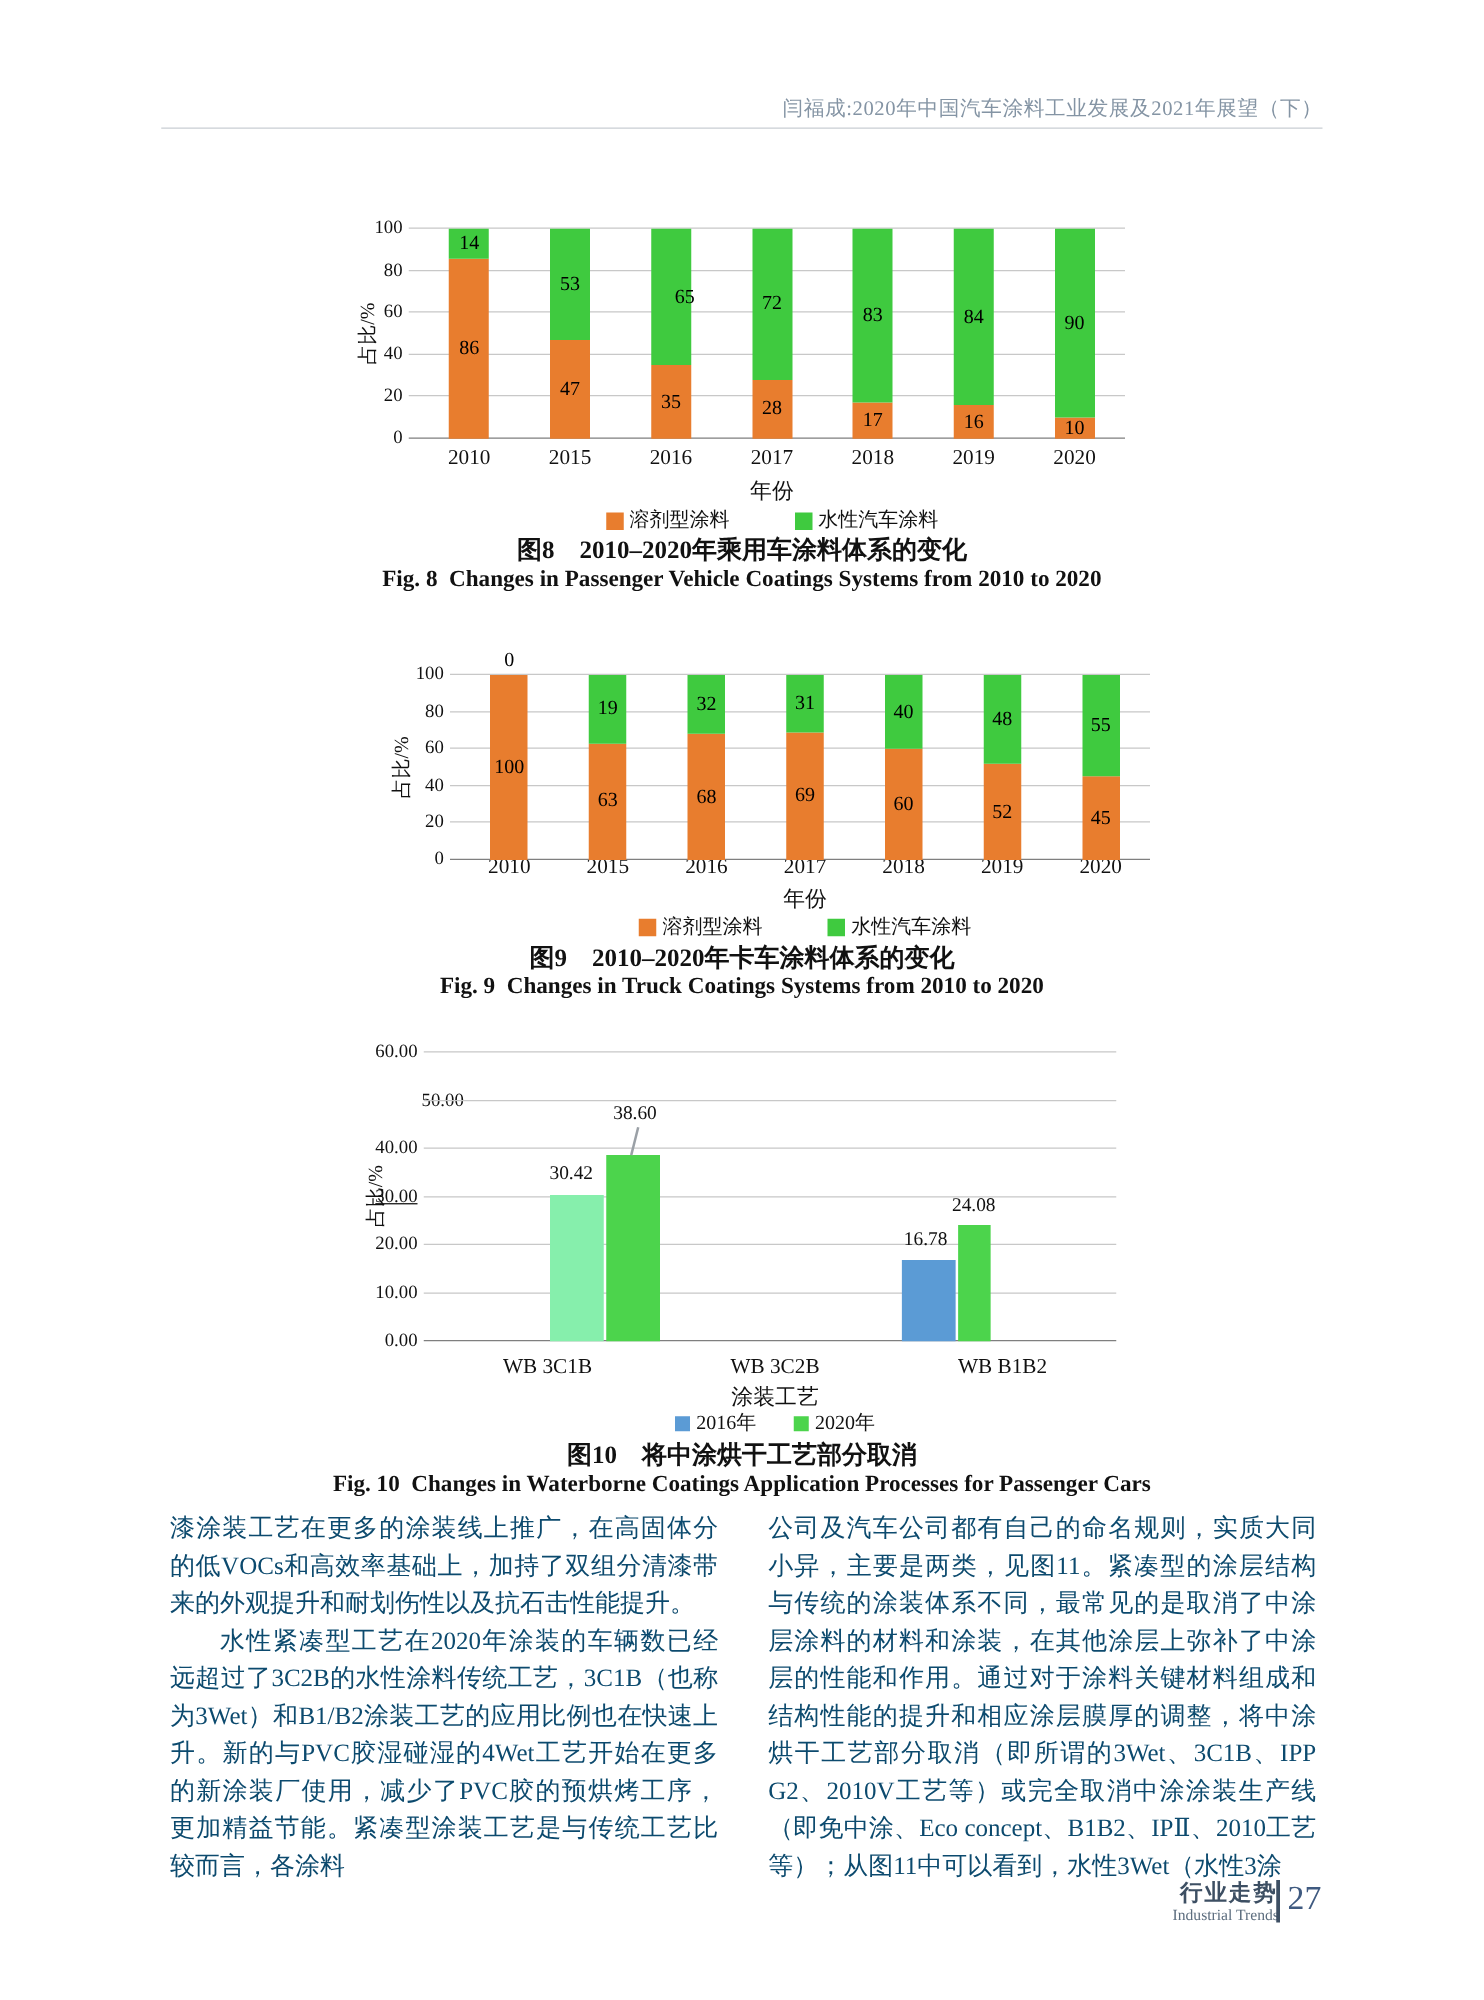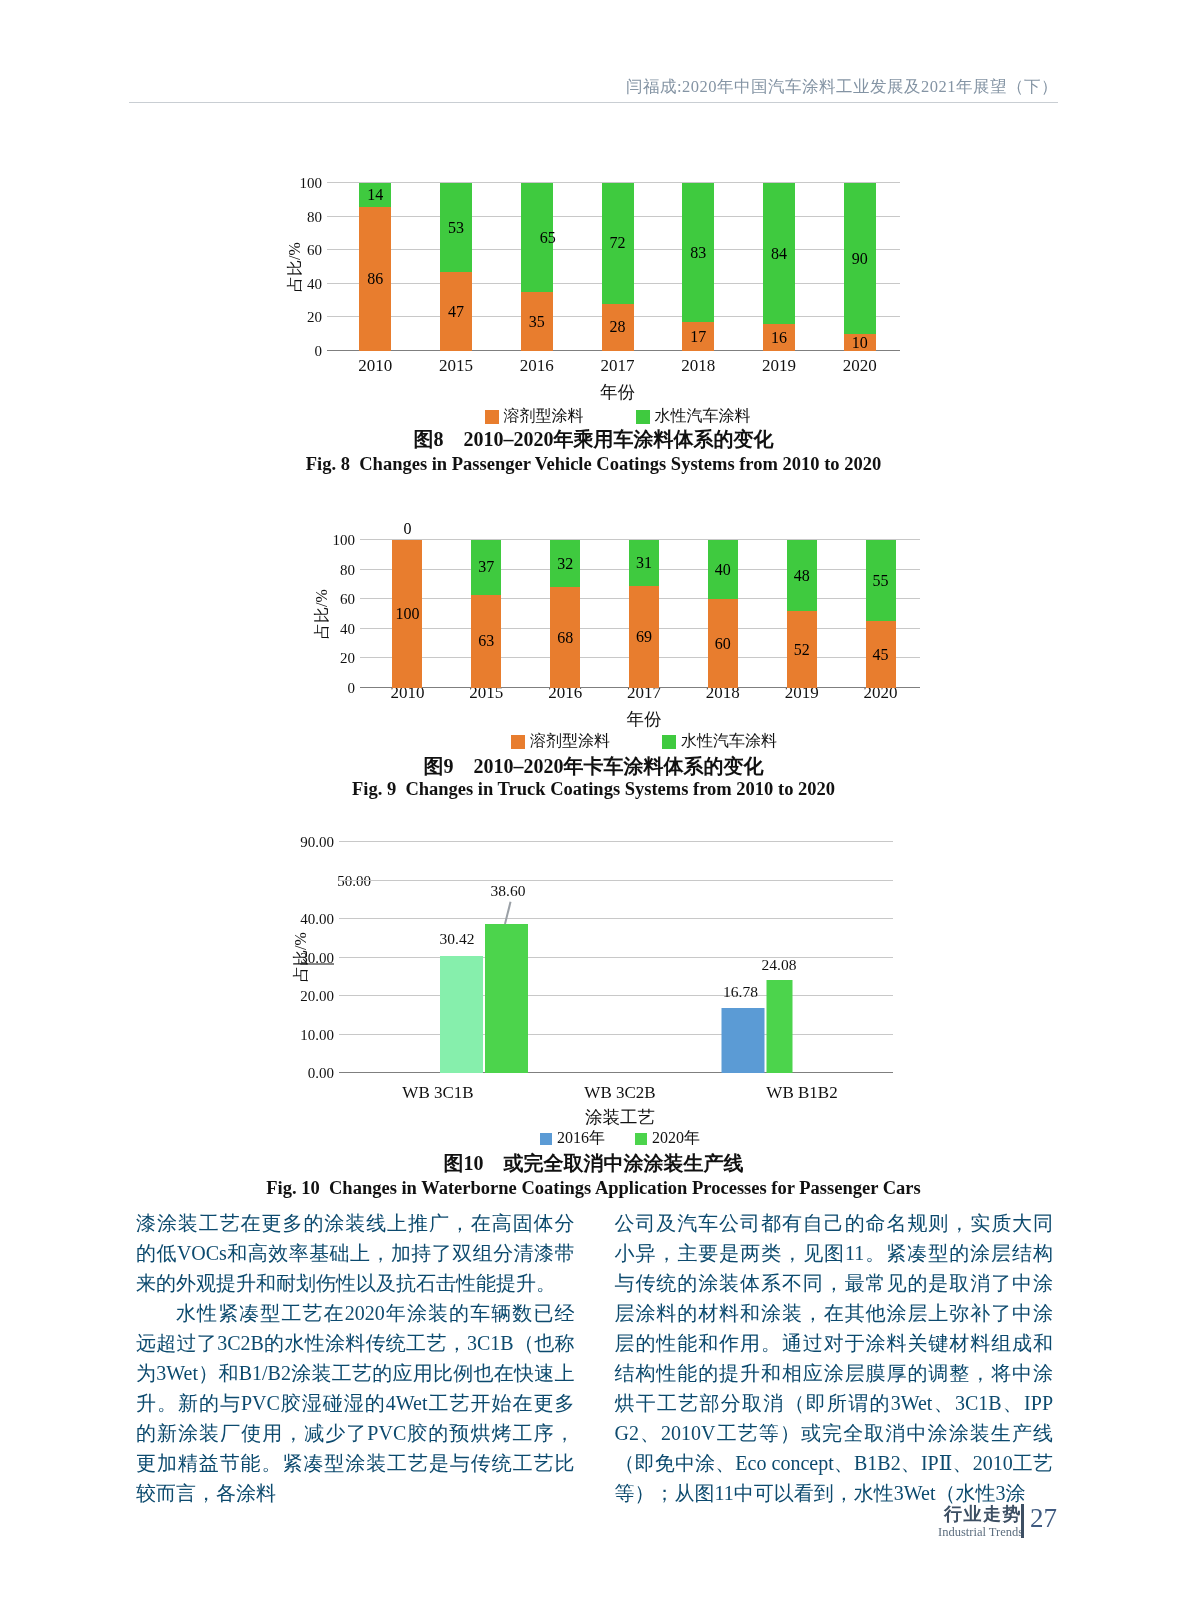--- a/index.html
+++ b/index.html
@@ -196,21 +196,21 @@
               <div class="seglab" style="bottom: 50%; transform: translate(-50%, 50%);">100</div>
               <div class="seg" style="background: rgb(63, 202, 63); bottom: 100%; height: 0%;"></div>
               <div class="seglab" style="bottom: calc(100% + 3px); transform: translateX(-50%);">0</div>
             </div>
           </div>
           <div class="col">
             <div class="bar" style="width: 30px;">
               <div class="seg" style="background: rgb(232, 125, 46); bottom: 0%; height: 63%;"></div>
               <div class="seglab" style="bottom: 31.5%; transform: translate(-50%, 50%);">63</div>
               <div class="seg" style="background: rgb(63, 202, 63); bottom: 63%; height: 37%;"></div>
-              <div class="seglab" style="bottom: 81.5%; transform: translate(-50%, 50%);">37</div>
+              <div class="seglab" style="bottom: 81.5%; transform: translate(-50%, 50%);">19</div>
             </div>
           </div>
           <div class="col">
             <div class="bar" style="width: 30px;">
               <div class="seg" style="background: rgb(232, 125, 46); bottom: 0%; height: 68%;"></div>
               <div class="seglab" style="bottom: 34%; transform: translate(-50%, 50%);">68</div>
               <div class="seg" style="background: rgb(63, 202, 63); bottom: 68%; height: 32%;"></div>
               <div class="seglab" style="bottom: 84%; transform: translate(-50%, 50%);">32</div>
             </div>
           </div>
@@ -316,39 +316,39 @@
         <div class="ytick" style="bottom: 16.6667%;">10.00</div>
         <div class="gridline" style="bottom: 33.3333%;"></div>
         <div class="ytick" style="bottom: 33.3333%;">20.00</div>
         <div class="gridline" style="bottom: 50%;"></div>
         <div class="ytick" style="bottom: 50%; text-decoration: underline;">30.00</div>
         <div class="gridline" style="bottom: 66.6667%;"></div>
         <div class="ytick" style="bottom: 66.6667%;">40.00</div>
         <div class="gridline" style="bottom: 83.3333%;"></div>
         <div class="ytick" style="bottom: 83.3333%; margin-left: 37px;">50.00</div>
         <div class="gridline" style="bottom: 100%;"></div>
-        <div class="ytick" style="bottom: 100%;">90.00</div>
+        <div class="ytick" style="bottom: 100%;">60.00</div>
       </div>
     <div class="xticks">
         <div class="xtick">WB 3C1B</div>
         <div class="xtick">WB 3C2B</div>
         <div class="xtick">WB B1B2</div>
       </div>
     <div class="xlab">涂装工艺</div>
     <div class="legend">
         <div class="leg-item">
           <div class="leg-sw" style="background: rgb(91, 155, 213);"></div>
           <div class="leg-tx">2016年</div>
         </div>
         <div class="leg-item">
           <div class="leg-sw" style="background: rgb(76, 212, 76);"></div>
           <div class="leg-tx">2020年</div>
         </div>
       </div>
-    <div class="cap-zh">图10　或完全取消中涂涂装生产线</div>
+    <div class="cap-zh">图10　将中涂烘干工艺部分取消</div>
     <div class="cap-en">Fig. 10  Changes in Waterborne Coatings Application Processes for Passenger Cars</div>
   </figure>
 
   <div class="bodycols">
     <div class="colmn">
       <p class="para">漆涂装工艺在更多的涂装线上推广，在高固体分的低VOCs和高效率基础上，加持了双组分清漆带来的外观提升和耐划伤性以及抗石击性能提升。</p>
       <p class="para indent">水性紧凑型工艺在2020年涂装的车辆数已经远超过了3C2B的水性涂料传统工艺，3C1B（也称为3Wet）和B1/B2涂装工艺的应用比例也在快速上升。新的与PVC胶湿碰湿的4Wet工艺开始在更多的新涂装厂使用，减少了PVC胶的预烘烤工序，更加精益节能。紧凑型涂装工艺是与传统工艺比较而言，各涂料</p>
     </div>
     <div class="colmn">
       <p class="para">公司及汽车公司都有自己的命名规则，实质大同小异，主要是两类，见图11。紧凑型的涂层结构与传统的涂装体系不同，最常见的是取消了中涂层涂料的材料和涂装，在其他涂层上弥补了中涂层的性能和作用。通过对于涂料关键材料组成和结构性能的提升和相应涂层膜厚的调整，将中涂烘干工艺部分取消（即所谓的3Wet、3C1B、IPP G2、2010V工艺等）或完全取消中涂涂装生产线（即免中涂、Eco concept、B1B2、IPⅡ、2010工艺等）；从图11中可以看到，水性3Wet（水性3涂</p>

